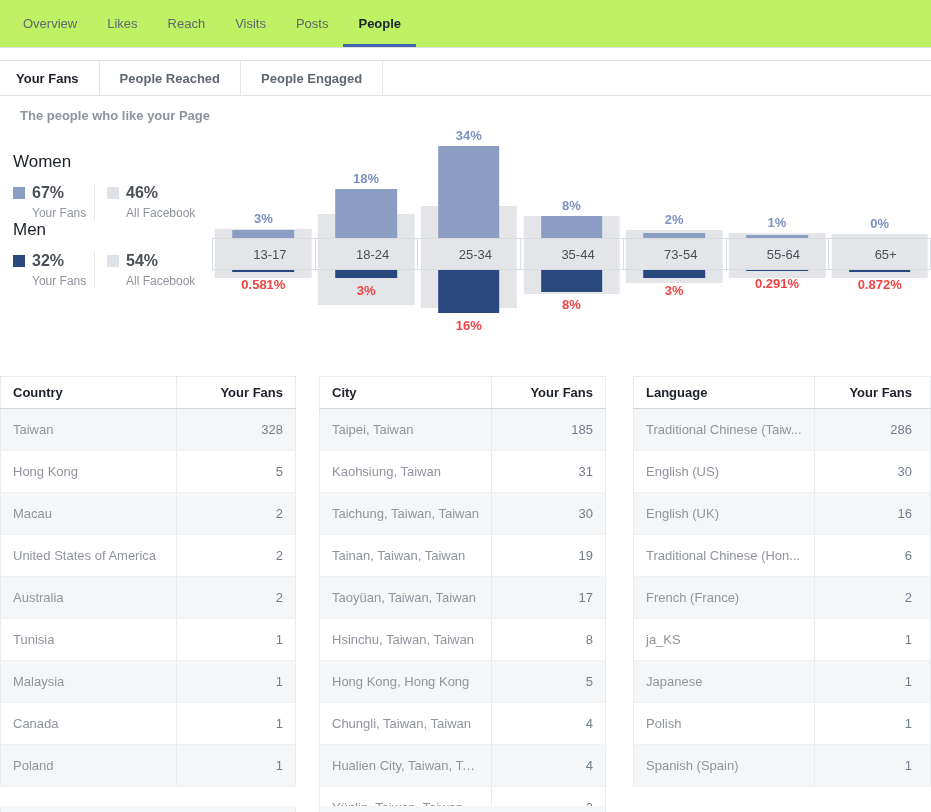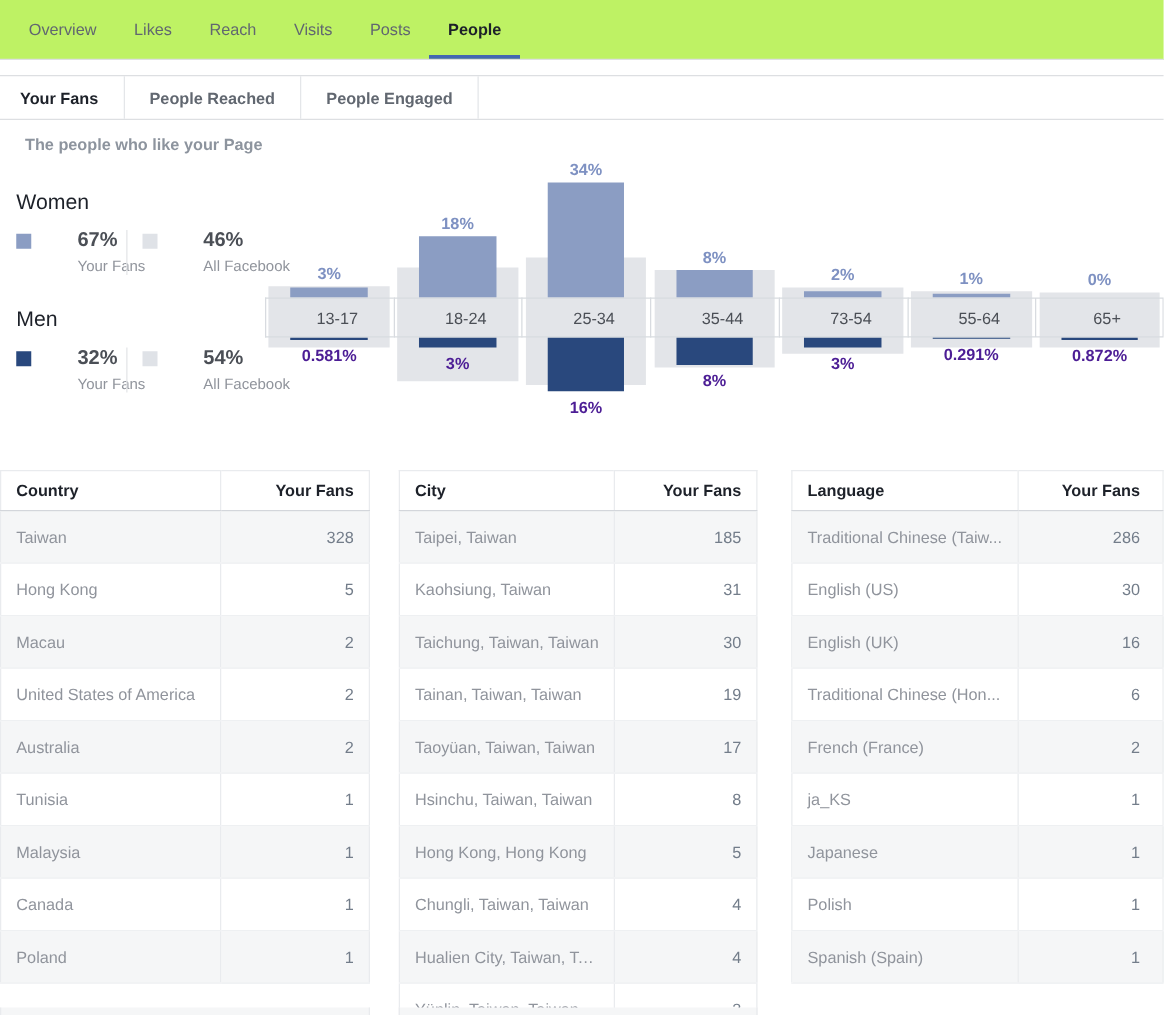--- a/index.html
+++ b/index.html
@@ -15,40 +15,40 @@
   
   .subnav { margin-top:12px; height:36px; border-top:1px solid #dddfe2; border-bottom:1px solid #dddfe2; display:flex; align-items:stretch; background:#fff; }
   .subnav .subtab { display:flex; align-items:center; padding:0 20px; font-weight:700; color:#616770; cursor:pointer; border-right:1px solid #e4e6e9; }
   .subnav .subtab:first-child { padding-left:16px; }
   .subnav .subtab.active { color:#1d2129; }
   
   .demo-section { position:relative; height:272px; background:#fff; }
   .section-title { position:absolute; left:20px; top:12px; font-weight:700; color:#8d949e; }
   .legend { position:absolute; left:13px; top:56px; width:199px; }
   .legend-heading { font-size:17px; color:#1d2129; }
-  .legend-heading.men { margin-top:26px; }
+  .legend-heading.men { }
   .legend-row { display:flex; margin-top:12px; }
-  .legend-item { display:flex; min-width:79px;gap:30px; }
+  .legend-item { display:flex; min-width:79px; }
   .swatch { width:12px; height:12px; margin:3px 7px 0 0; flex:none; }
   .pct { font-size:16px; font-weight:700; color:#4b4f56; line-height:18px; }
   .sml { font-size:12px; color:#90949c; margin-top:4px; white-space:nowrap; }
   .legend-div { width:1px; background:#e3e5e8; margin:0 12px 0 2px; }
   
   .chart { position:absolute; left:212px; right:0; top:0; bottom:0; display:flex; }
   .agecol { position:relative; flex:1; }
   .bar { position:absolute; left:50%; transform:translateX(-50%); }
   .bar-gray { width:94%; z-index:1; }
   .bar-fans { width:60%; z-index:2; }
   .bandcell { position:absolute; top:142px; height:32px; left:0; right:0; z-index:3;
               border:1px solid #d8dbe0; border-right:none;
               display:flex; align-items:center; justify-content:center; color:#4b4f56;padding-left:12px; }
   .bandcell.last { border-right:1px solid #d8dbe0; }
   .val { position:absolute; left:0; width:100%; text-align:center; font-weight:700; font-size:13px; line-height:14px; z-index:4; }
   .val-women { color:#7e91c2; }
-  .val-men { color:#4c1d95; }
+  .val-men { color:#ef4444; }
   
   .tables { display:flex; align-items:flex-start; margin-top:8px; }
   table.tbl { border-collapse:collapse; table-layout:fixed; border:1px solid #e9ebee; }
   #tbl-0 { width:296px; margin-right:23px; }
   #tbl-1 { width:287px; margin-right:27px; }
   #tbl-2 { flex:1; }
   .tbl th { font-weight:700; color:#1d2129; text-align:left; padding:8px 12px; border-bottom:1px solid #d3d6db; background:#fff; font-size:13px; }
   .tbl th.h-val { text-align:right; border-left:1px solid #e9ebee; }
   .tbl td { padding:13px 12px; border-bottom:1px solid #eef0f2; font-size:13px;margin-left:19px; }
   .tbl td.c-name { color:#90949c; overflow:hidden; white-space:nowrap; text-overflow:ellipsis; }

